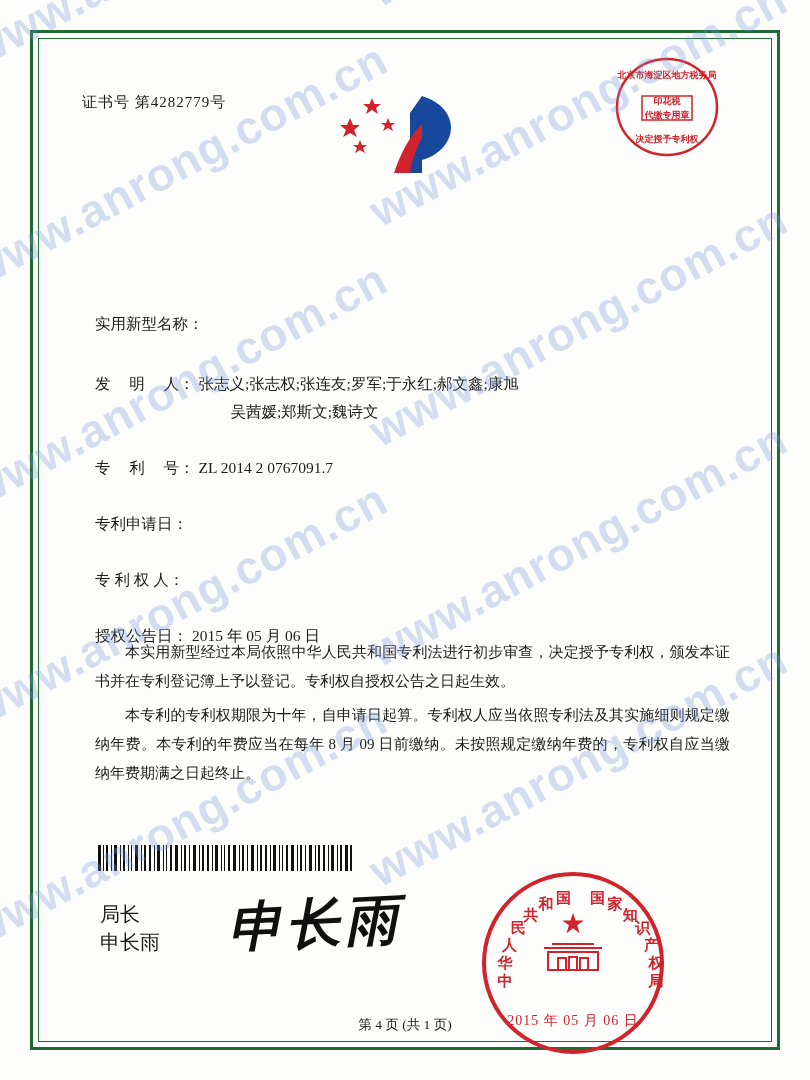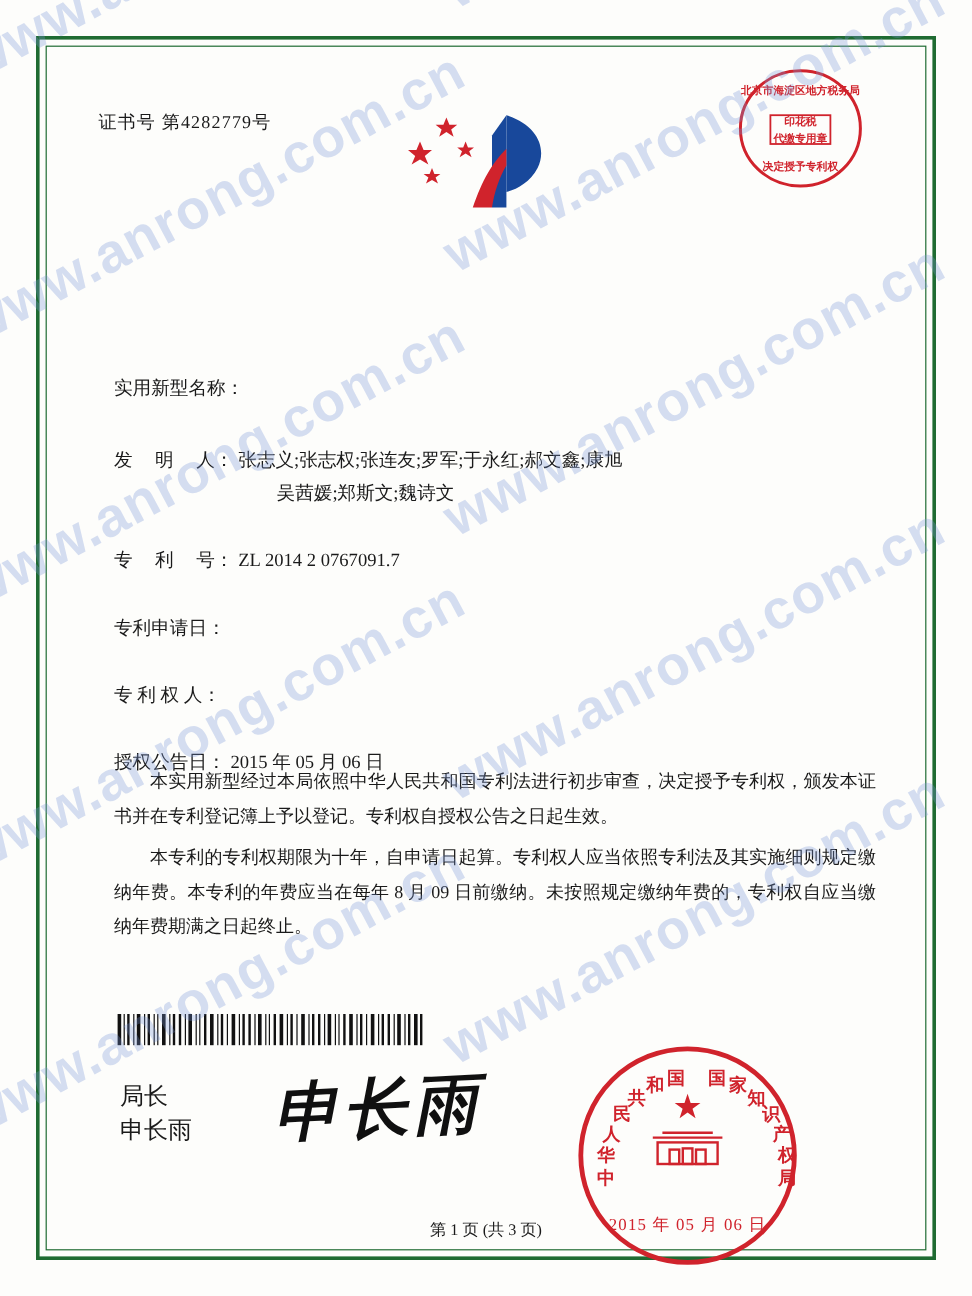--- a/index.html
+++ b/index.html
@@ -445,21 +445,21 @@
           <line x1="10" y1="6" x2="52" y2="6"></line>
           <rect x="16" y="20" width="8" height="12"></rect>
           <rect x="38" y="20" width="8" height="12"></rect>
           <rect x="27" y="19" width="8" height="13"></rect>
         </g>
       </svg>
     </div>
     <div class="seal-date">2015 年 05 月 06 日</div>
   </div>
 
-  <div class="footer">第 1 页 (共 3 页)</div>
+  <div class="footer">第 4 页 (共 1 页)</div>
 
   <div class="watermark-layer">
     <div class="wm" style="left:-40px; top:30px;">www.anrong.com.cn</div>
     <div class="wm" style="left:-40px; top:250px;">www.anrong.com.cn</div>
     <div class="wm" style="left:-40px; top:470px;">www.anrong.com.cn</div>
     <div class="wm" style="left:-40px; top:690px;">www.anrong.com.cn</div>
     <div class="wm" style="left:-40px; top:910px;">www.anrong.com.cn</div>
     <div class="wm" style="left:360px; top:-30px;">www.anrong.com.cn</div>
     <div class="wm" style="left:360px; top:190px;">www.anrong.com.cn</div>
     <div class="wm" style="left:360px; top:410px;">www.anrong.com.cn</div>

